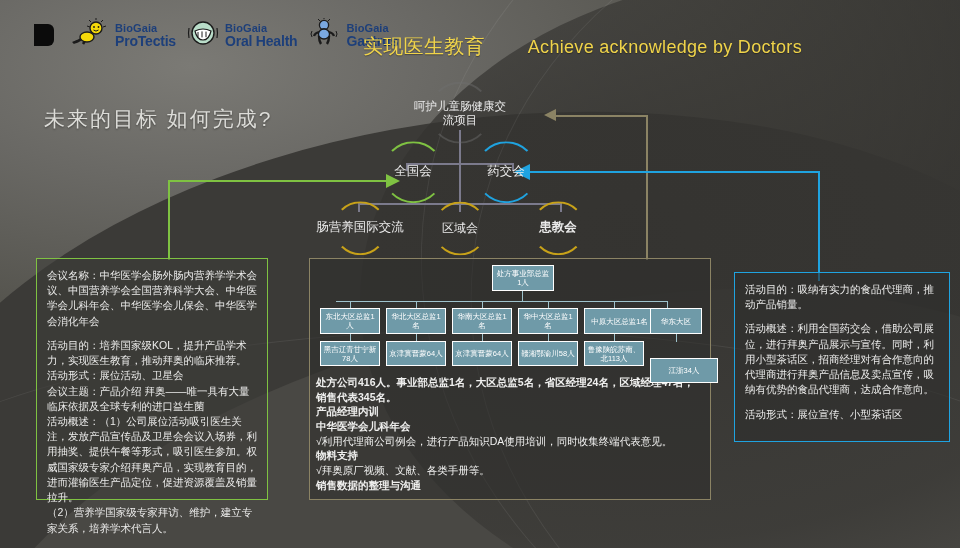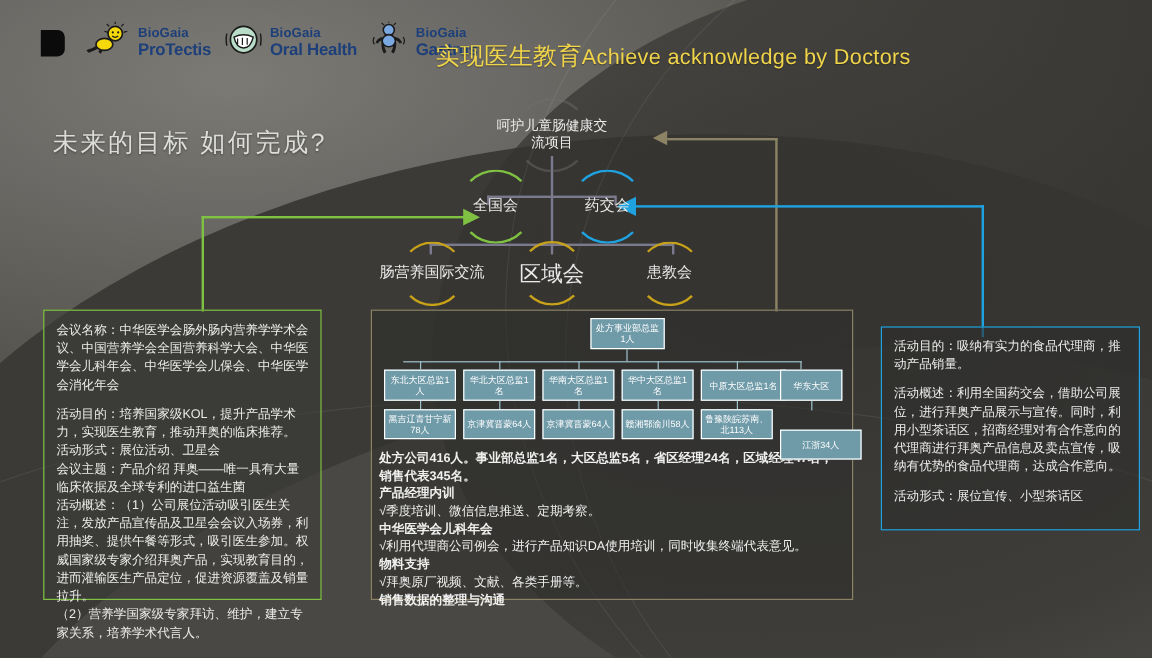--- a/index.html
+++ b/index.html
@@ -51,21 +51,21 @@
   .logo-mark{flex:0 0 auto;}
   .logo-text{line-height:1;color:#1d3f7a;}
   .logo-text .l1{font-size:11px;font-weight:bold;letter-spacing:.1px;}
   .logo-text .l2{font-size:14px;font-weight:bold;letter-spacing:-.2px;}
   .slide-title{
     position:absolute;left:363px;top:33px;
     color:#f0d44a;font-size:19px;letter-spacing:.3px;white-space:nowrap;
     text-shadow:0 1px 1px rgba(0,0,0,.35);
   }
   .slide-title .cn{font-size:20px;}
-  .slide-title .en{font-size:18px;}
+  .slide-title .en{font-size:18px;margin-left:43px;}
 
   
   .section-heading{
     position:absolute;left:44px;top:105px;z-index:7;
     color:#dcdcd8;font-size:21px;letter-spacing:2px;
     text-shadow:0 1px 2px rgba(0,0,0,.4);
   }
 
   
   .bubbles{position:absolute;left:0;top:0;width:953px;height:260px;z-index:6;}
@@ -243,25 +243,25 @@
       <span class="ring blue" style="width:58px;height:58px;"></span>
       <span style="position:relative;font-size:12.5px;">药交会</span>
     </div>
 
     <div class="bubble" style="left:360px;top:228px;">
       <span class="ring gold" style="width:50px;height:50px;"></span>
       <span style="position:relative;font-size:12.5px;">肠营养国际交流</span>
     </div>
     <div class="bubble" style="left:460px;top:228px;">
       <span class="ring gold" style="width:50px;height:50px;"></span>
-      <span style="position:relative;font-size:18px;text-align:center;">区域会</span>
+      <span style="position:relative;font-size:12px;text-align:center;">区域会</span>
     </div>
     <div class="bubble" style="left:558px;top:228px;">
       <span class="ring gold" style="width:50px;height:50px;"></span>
-      <span style="position:relative;font-size:12.5px;">患教会</span>
+      <span style="position:relative;font-size:12.5px;font-weight:bold;">患教会</span>
     </div>
   </div>
 
   <div class="panel panel-left">
     <div class="panel-body">
       <div>
         <b>会议名称：</b><span>中华医学会肠外肠内营养学学术会议、中国营养学会全国营养科学大会、中华医学会儿科年会、中华医学会儿保会、中华医学会消化年会</span>
       </div>
       <div style="height:9px;"></div>
       <div>
@@ -341,21 +341,20 @@
         <span>鲁豫陕皖苏南、北113人</span>
       </div>
       <div class="ob" style="left:340px;top:97px;width:68px;height:25px;">
         <span>江浙34人</span>
       </div>
     </div>
 
     <div class="txt">
       <div style="font-weight:bold;">处方公司416人。事业部总监1名，大区总监5名，省区经理24名，区域经理47名，销售代表345名。</div>
       <div style="font-weight:bold;">产品经理内训</div>
-      <div>√季度培训、微信信息推送、定期考察。</div>
       <div style="font-weight:bold;">中华医学会儿科年会</div>
       <div>√利用代理商公司例会，进行产品知识DA使用培训，同时收集终端代表意见。</div>
       <div style="font-weight:bold;">物料支持</div>
       <div>√拜奥原厂视频、文献、各类手册等。</div>
       <div style="font-weight:bold;">销售数据的整理与沟通</div>
     </div>
   </div>
 
   <div class="panel panel-right">
     <div class="panel-body">

